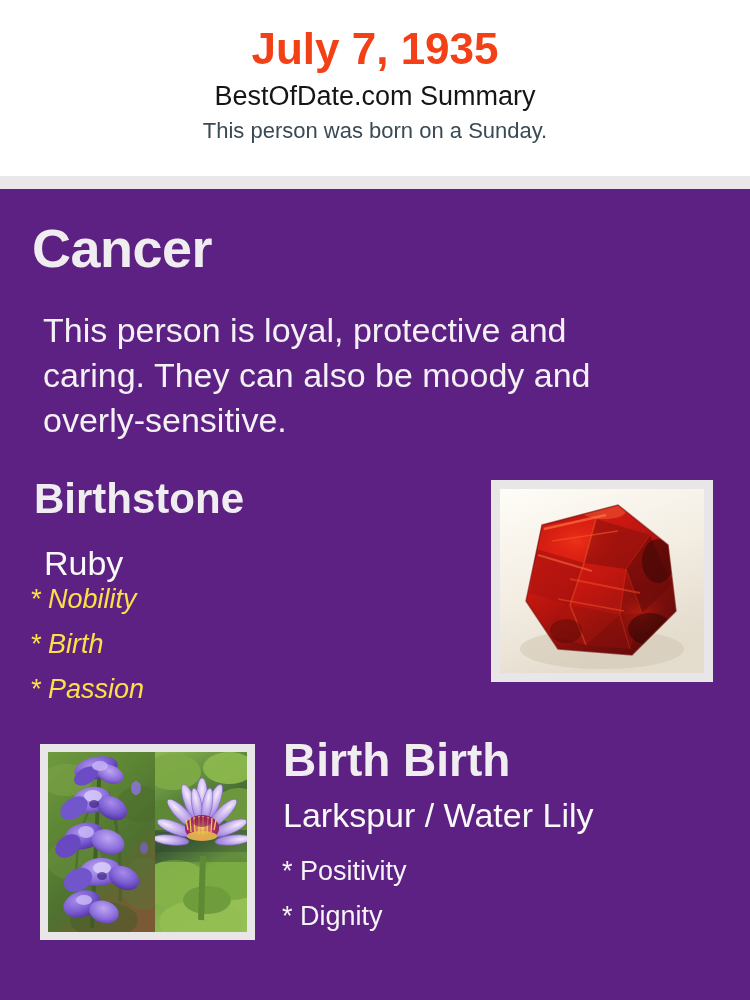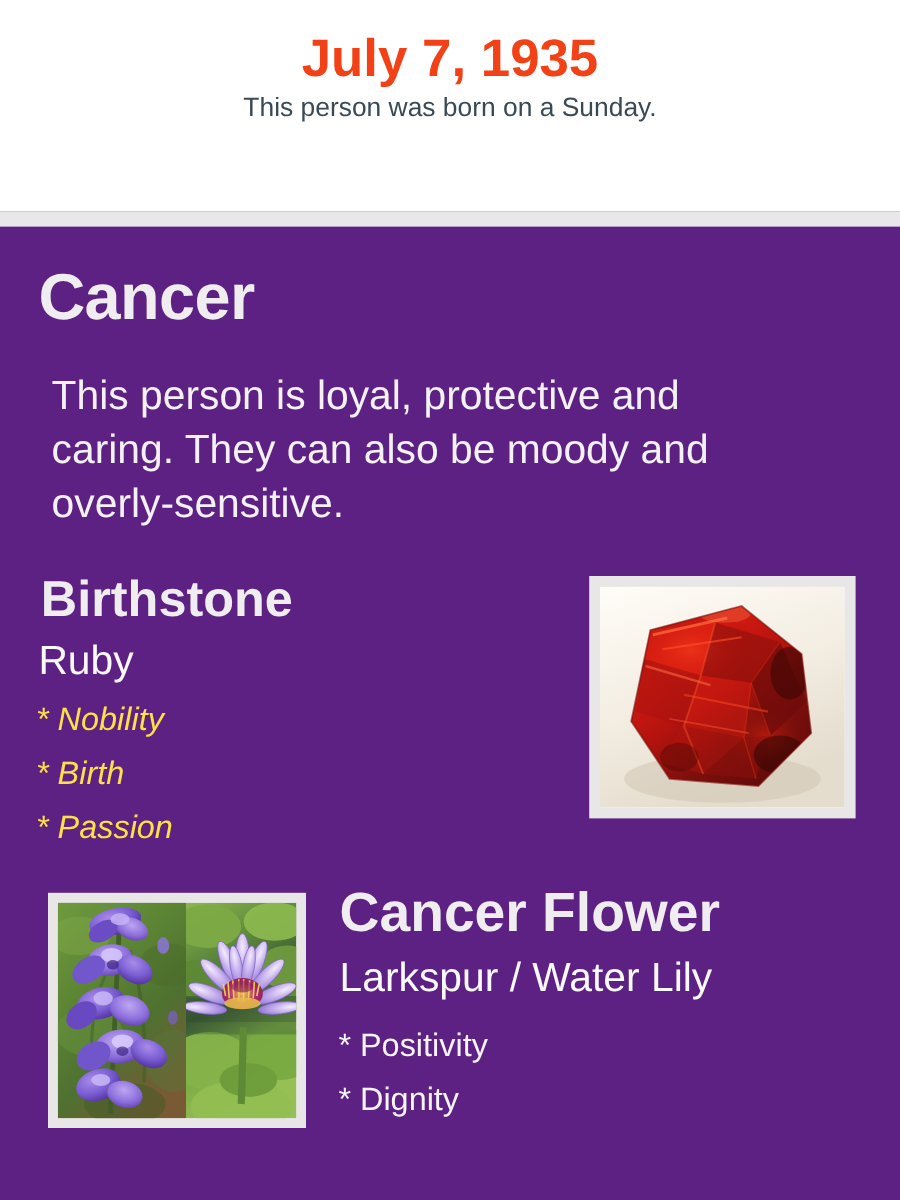--- a/index.html
+++ b/index.html
@@ -106,21 +106,21 @@
     margin: 0;
     font-size: 42px;
     font-weight: bold;
     color: #EFEDEF;
     line-height: 1.0;
   }
   .stone-name {
     position: absolute;
     left: 32px;
     top: 534px;
-    margin: 0;
+    margin: 12px;
     font-size: 34px;
     font-weight: normal;
     color: #FAF9FA;
     line-height: 1.0;
   }
   .stone-traits {
     position: absolute;
     left: 30px;
     top: 586px;
     margin: 0;
@@ -219,20 +219,21 @@
 
   svg { display: block; }
 </style>
 </head>
 <body>
 
 <div class="page">
 
   <div class="header">
     <h1 class="header-date">July 7, 1935</h1>
+    <h2 class="header-site">BestOfDate.com Summary</h2>
     <p class="header-note">This person was born on a Sunday.</p>
   </div>
   <div class="header-rule"></div>
 
   <div class="body-panel"></div>
 
   <h2 class="sign-name">Cancer</h2>
   <p class="sign-desc">This person is loyal, protective and caring. They can also be moody and overly-sensitive.</p>
 
   <h3 class="stone-heading">Birthstone</h3>
@@ -303,21 +304,21 @@
           <ellipse cx="150" cy="140" rx="22" ry="16" fill="#300504" opacity="0.55"></ellipse>
           <ellipse cx="66" cy="142" rx="16" ry="12" fill="#450705" opacity="0.4"></ellipse>
           <ellipse cx="104" cy="22" rx="22" ry="8" fill="#FF7A4A" opacity="0.35"></ellipse>
         </g>
 
         <path d="M42 36 L118 16 L168 56 L176 122 L132 166 L58 160 L26 112 Z" fill="none" stroke="#7A0D0A" stroke-width="1.5" opacity="0.6"></path>
       </svg>
     </div>
   </div>
 
-  <h3 class="flower-heading">Cancer Flower</h3>
+  <h3 class="flower-heading">Birth Birth</h3>
   <div class="flower-name">Larkspur / Water Lily</div>
   <ul class="flower-traits">
     <li>* Positivity</li>
     <li>* Dignity</li>
   </ul>
 
   <div class="flower-figure">
     <div class="flower-canvas">
 
       <div class="flower-half left">

